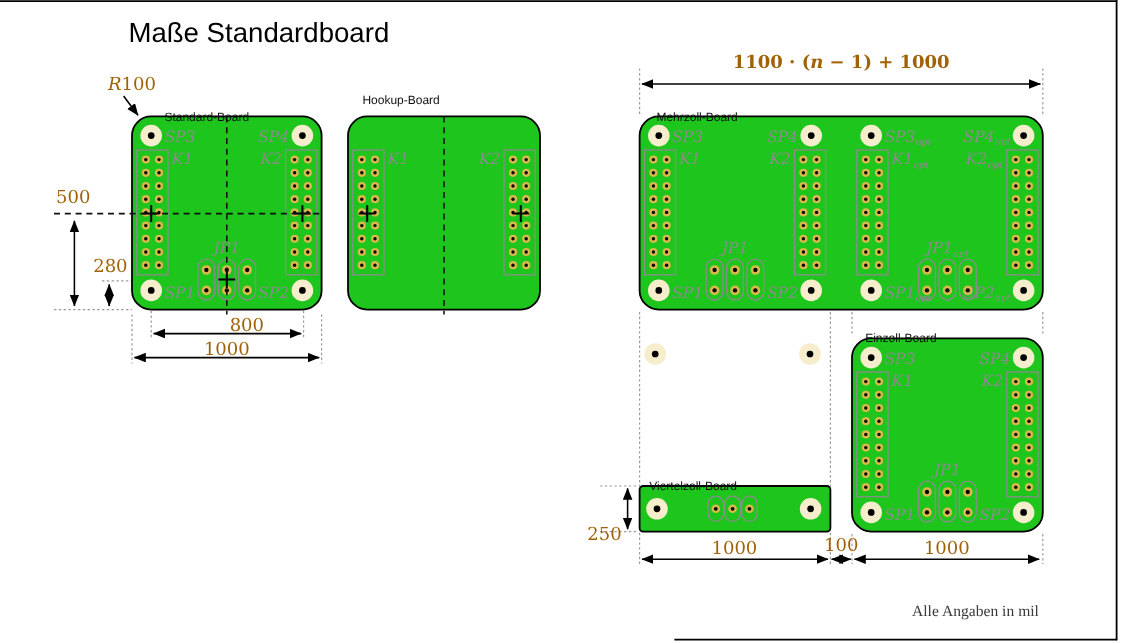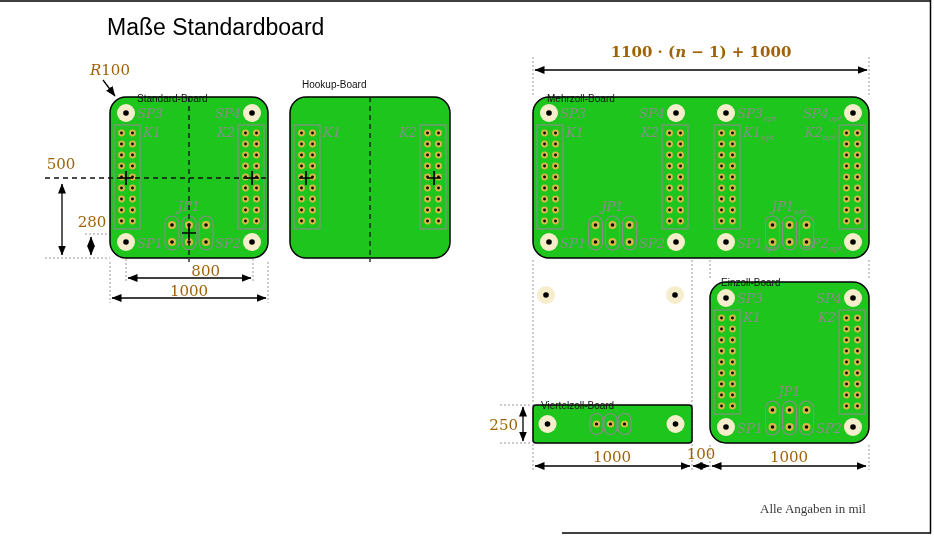--- a/index.html
+++ b/index.html
@@ -1106,19 +1106,19 @@
   <div class="blabel" style="left:547px;top:81px">Mehrzoll-Board</div>
   <div class="blabel" style="left:721px;top:265px">Einzoll-Board</div>
   <div class="blabel" style="left:541px;top:388px">Viertelzoll-Board</div>
 
   <div class="dim" style="left:90px;top:61px"><i>R</i><span>100</span></div>
   <div class="dim" style="left:44px;top:155px;width:34px;text-align:center">500</div>
   <div class="dim" style="left:76px;top:213px;width:32px;text-align:center">280</div>
   <div class="dim" style="left:160px;top:262px;width:60px;text-align:right">800</div>
   <div class="dim" style="left:159px;top:282px;width:60px;text-align:center">1000</div>
   <div class="dim bold" style="left:591px;top:43px;width:220px;text-align:center"><span>1100 · (</span><i>n</i><span> − 1) + 1000</span></div>
-  <div class="dim" style="left:484px;top:416px;width:34px;text-align:right">250</div>
+  <div class="dim" style="left:484px;top:436px;width:34px;text-align:right">250</div>
   <div class="dim" style="left:582px;top:448px;width:60px;text-align:center">1000</div>
   <div class="dim" style="left:683px;top:445px;width:36px;text-align:center">100</div>
   <div class="dim" style="left:759px;top:448px;width:60px;text-align:center">1000</div>
 
   <div class="note" style="left:760px;top:501px">Alle Angaben in mil</div>
 </div>
 
 </body></html>

